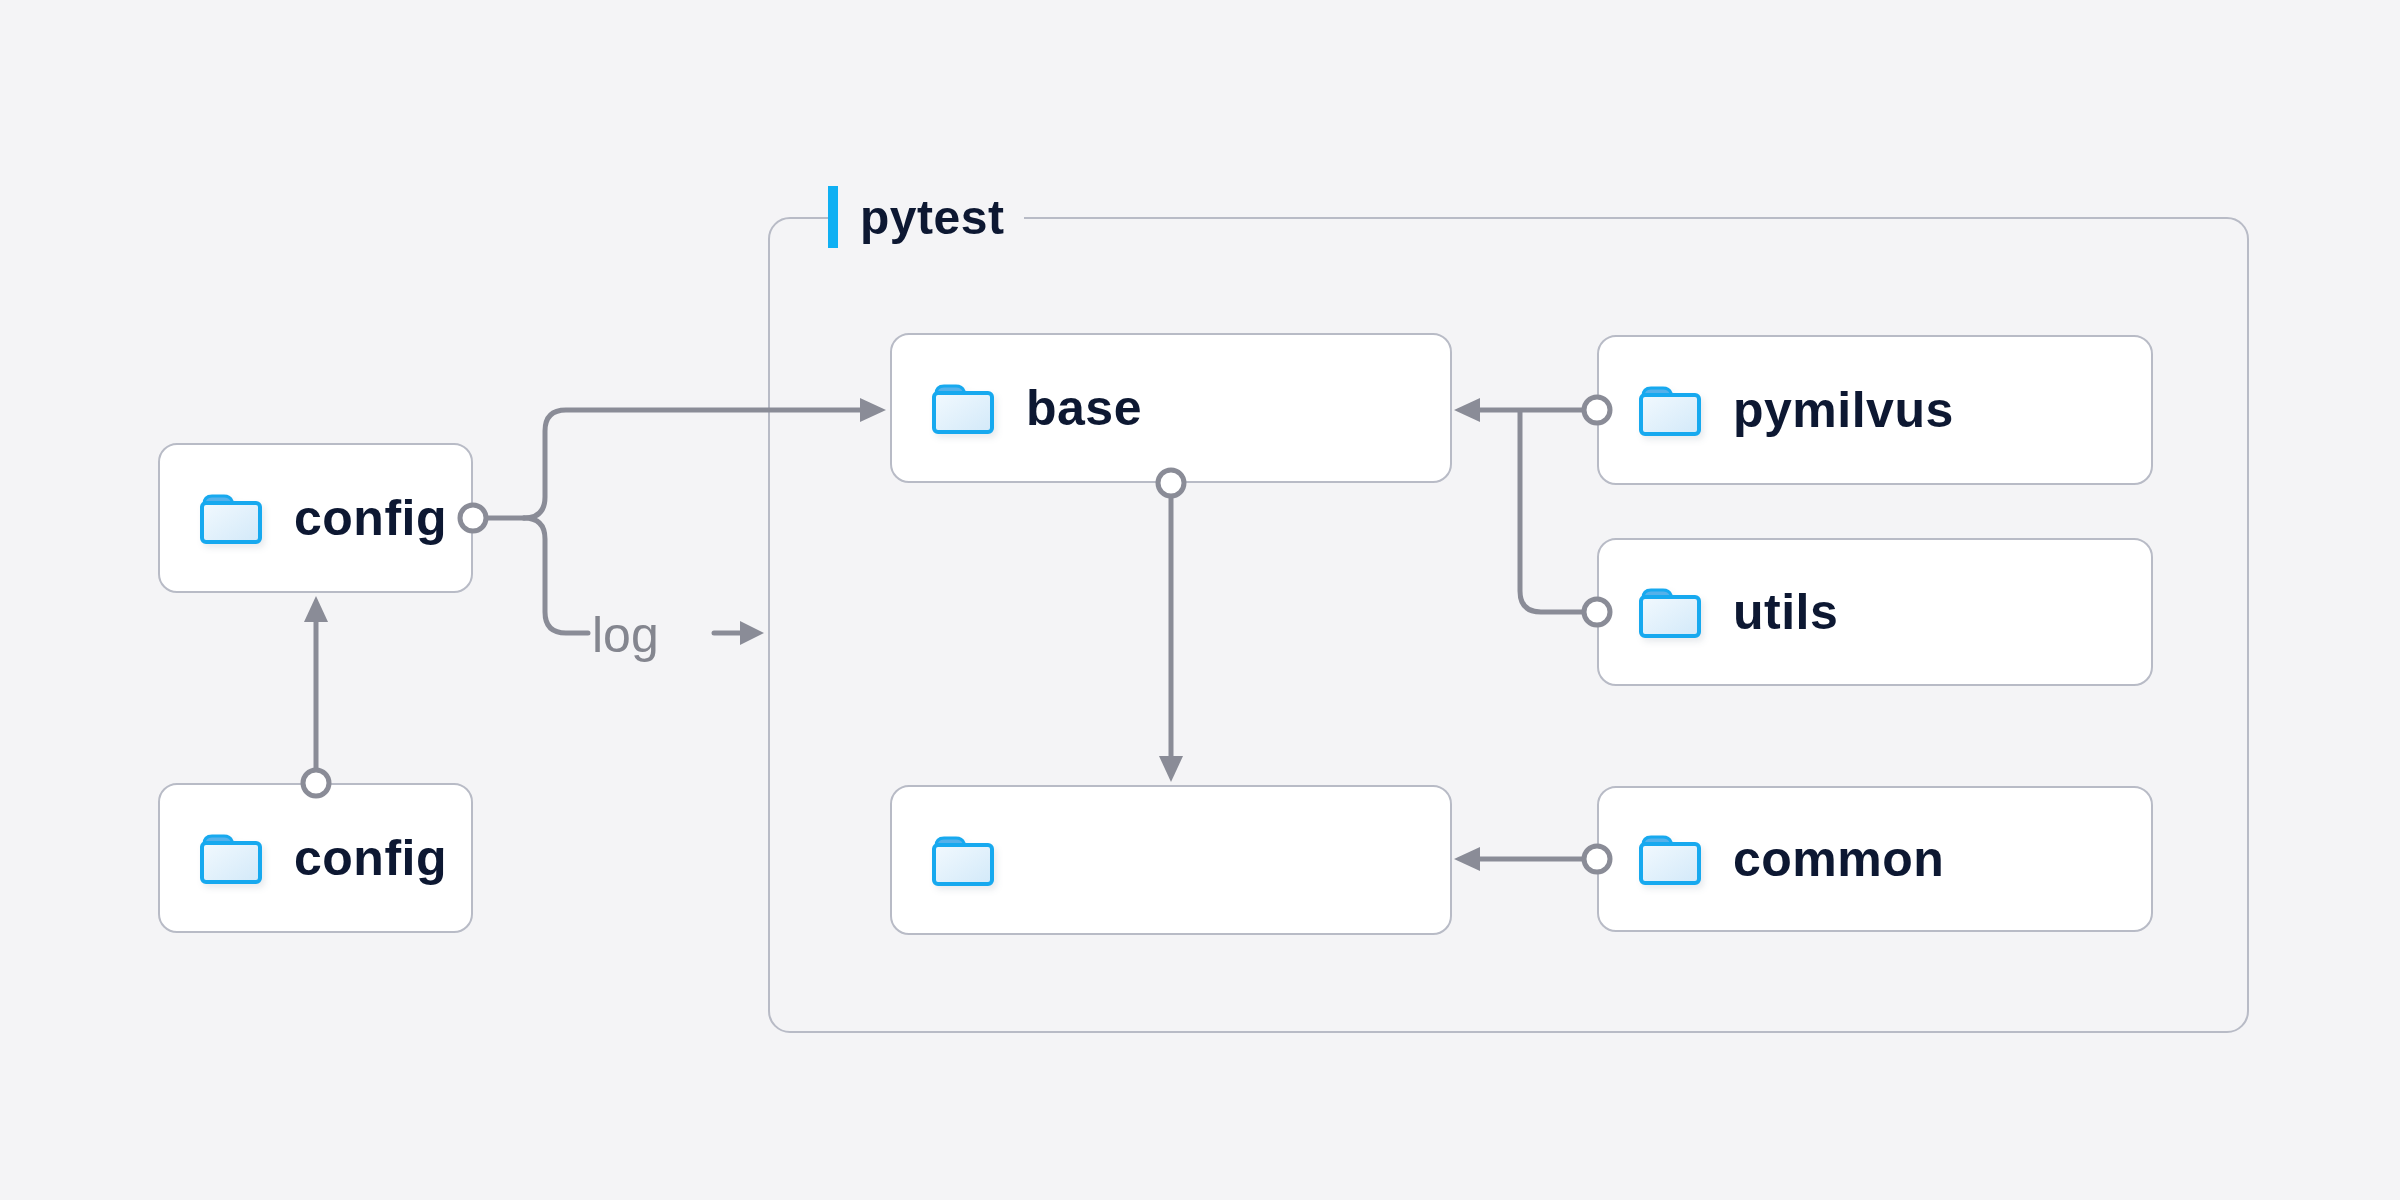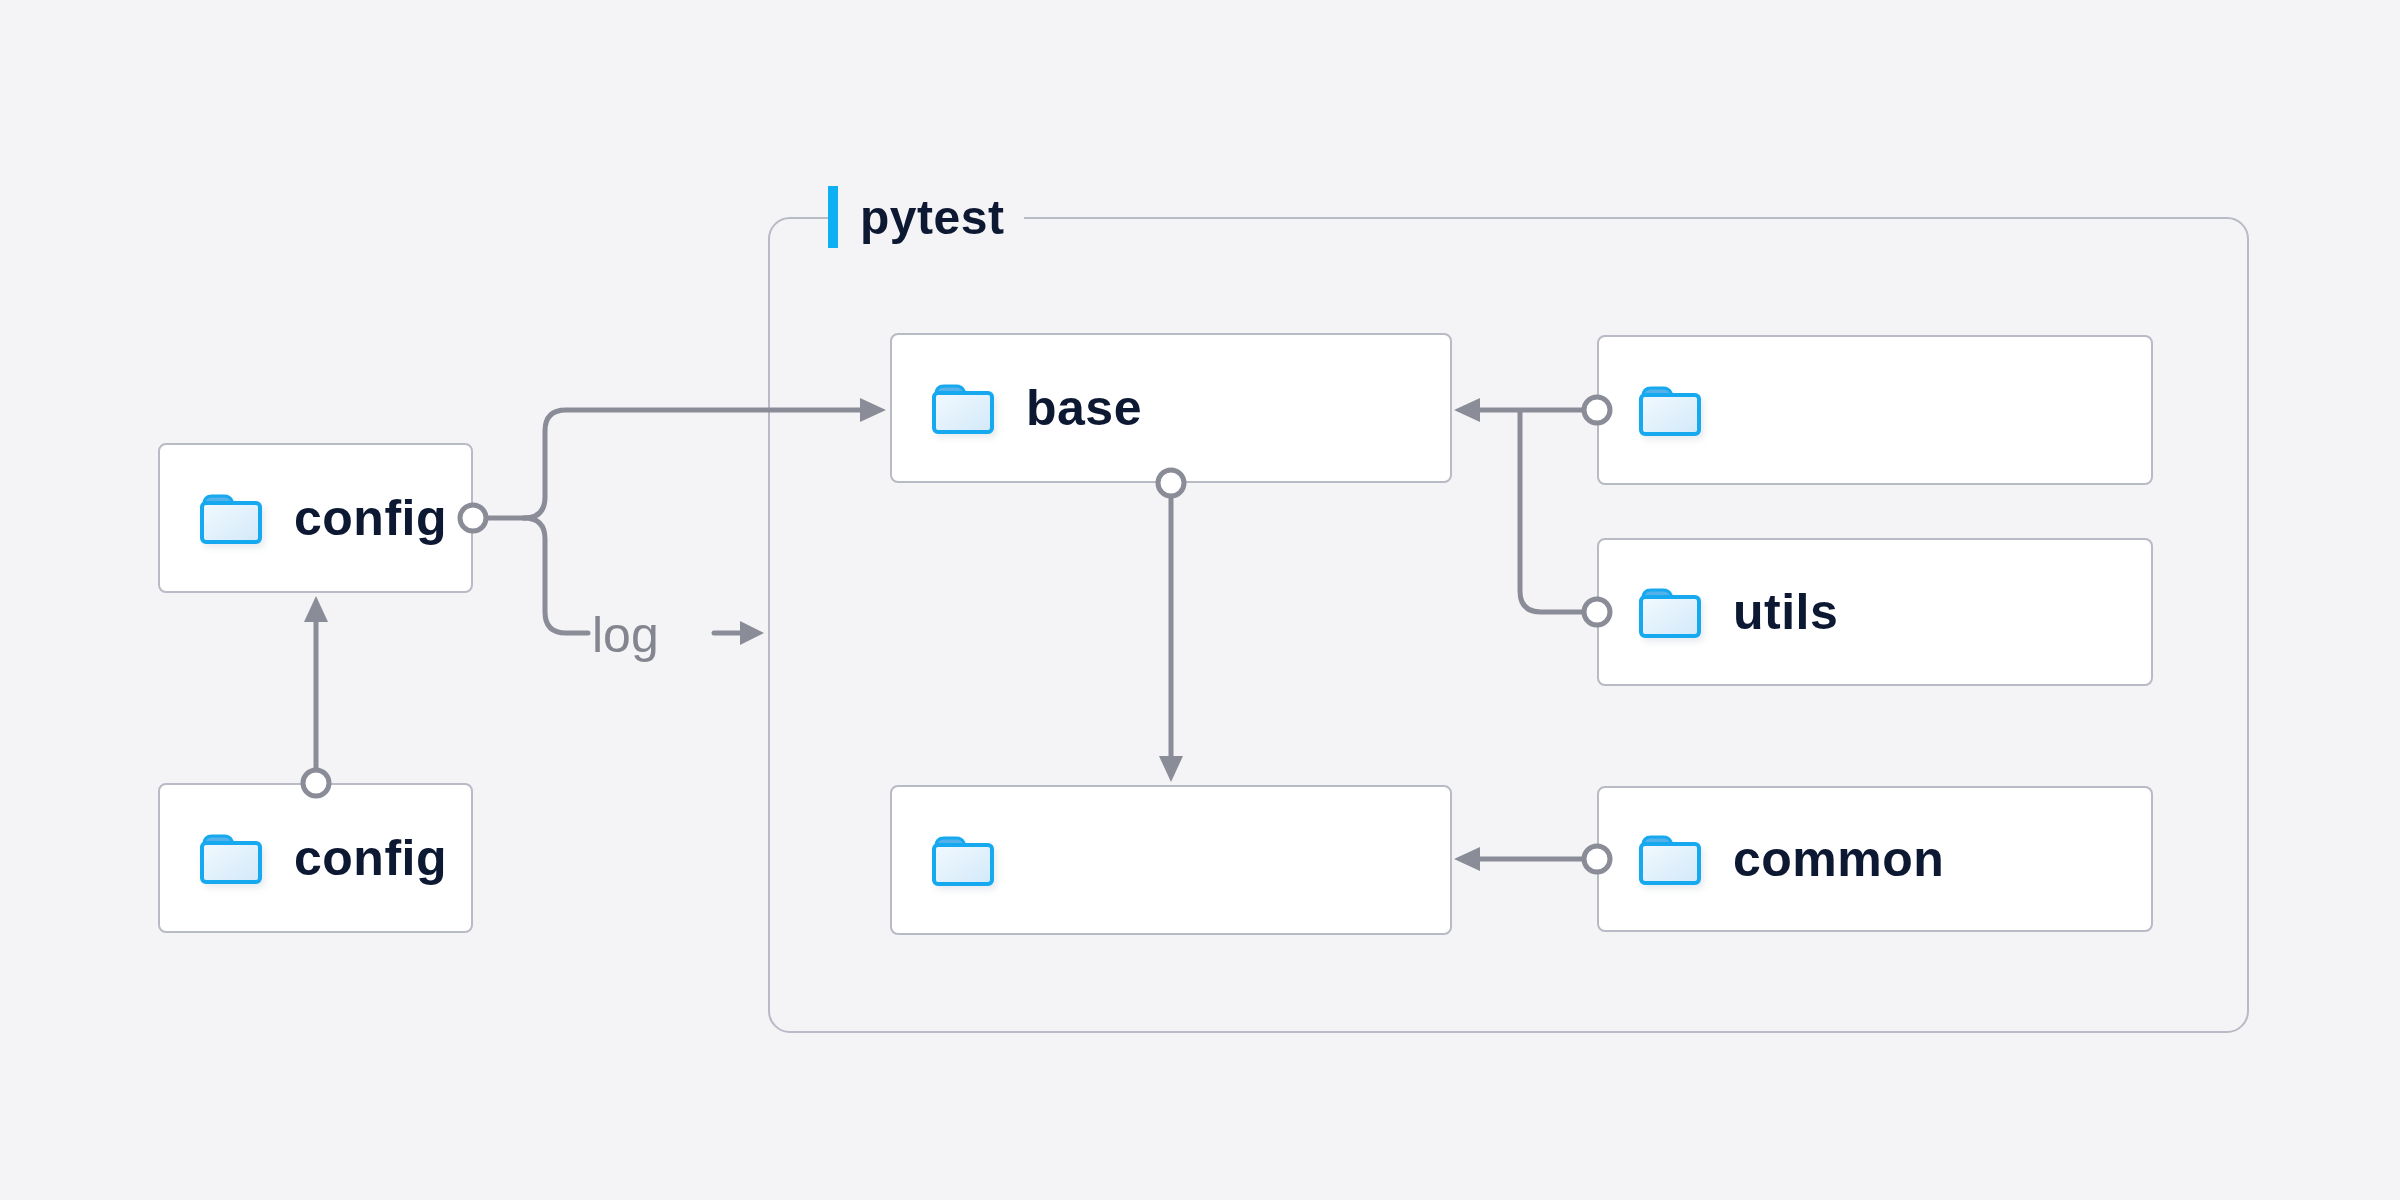--- a/index.html
+++ b/index.html
@@ -35,21 +35,21 @@
   }
   .group-label-text{
     font-size:48px;font-weight:700;color:#0d1832;letter-spacing:.5px;
   }
 
   
   .node{
     position:absolute;
     background:#ffffff;
     border:2px solid #b8bbc6;
-    border-radius:8px;
+    border-radius:19px;
     display:flex;align-items:center;
     padding-left:38px;
     box-sizing:border-box;
     z-index:2;
   }
   .folder{
     width:66px;height:54px;display:inline-block;flex:0 0 auto;
     filter:drop-shadow(3px 4px 3px rgba(30,60,90,.10));
   }
   .folder svg{width:100%;height:100%;display:block;}
@@ -160,20 +160,21 @@
     <span class="node-label">base</span>
   </div>
 
   <div class="node" style="left:1597px;top:335px;width:556px;height:150px">
     <span class="folder">
       <svg viewBox="0 0 66 54">
         <path d="M6,13 Q6,5 14,5 H26 Q32,5 34,10 L36,15 H6 Z" fill="#55b1ea" stroke="#17a9ef" stroke-width="3"></path>
         <rect x="4" y="12" width="58" height="39" rx="4" fill="url(#folderGrad)" stroke="#17a9ef" stroke-width="4"></rect>
       </svg>
     </span>
+    <span class="node-label">pymilvus</span>
   </div>
 
   <div class="node" style="left:1597px;top:538px;width:556px;height:148px">
     <span class="folder">
       <svg viewBox="0 0 66 54">
         <path d="M6,13 Q6,5 14,5 H26 Q32,5 34,10 L36,15 H6 Z" fill="#55b1ea" stroke="#17a9ef" stroke-width="3"></path>
         <rect x="4" y="12" width="58" height="39" rx="4" fill="url(#folderGrad)" stroke="#17a9ef" stroke-width="4"></rect>
       </svg>
     </span>
     <span class="node-label">utils</span>

